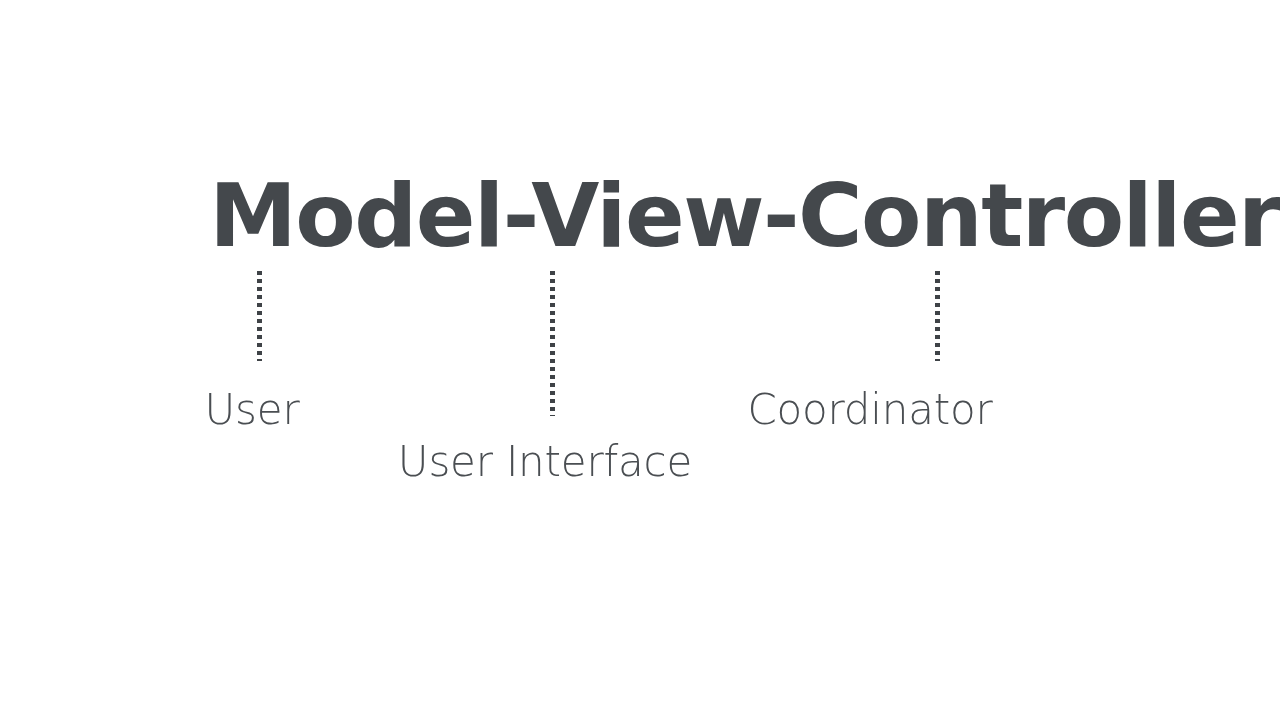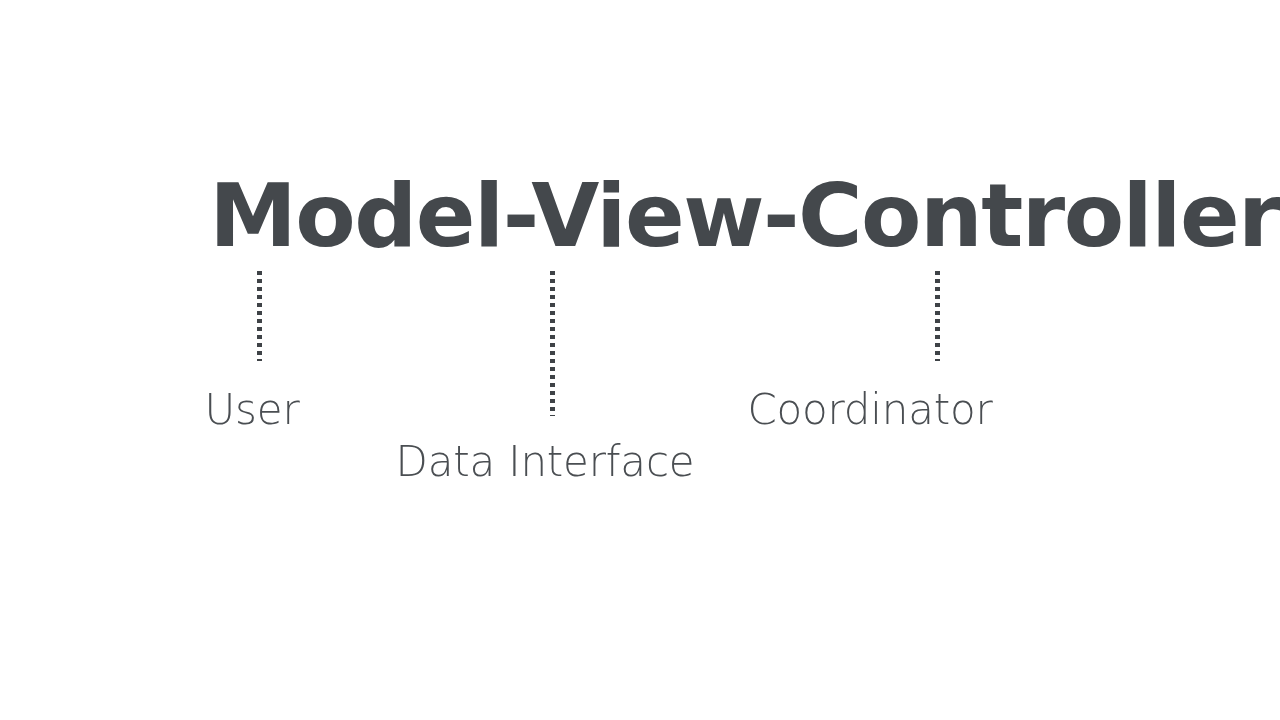--- a/index.html
+++ b/index.html
@@ -76,17 +76,17 @@
   <div id="title">Model-View-Controller</div>
 
   <div class="connector" style="left:257px; top:271px; height:90px;"></div>
 
   <div class="connector" style="left:550px; top:271px; height:145px;"></div>
 
   <div class="connector" style="left:935px; top:271px; height:90px;"></div>
 
   <div class="leaf-label centered" style="left:252px; top:386px;">User</div>
 
-  <div class="leaf-label centered" style="left:545px; top:438px;">Data Interface</div>
+  <div class="leaf-label centered" style="left:545px; top:438px;">User Interface</div>
 
   <div class="leaf-label centered" style="left:870px; top:386px;">Coordinator</div>
 
 </div>
 
 </body></html>

